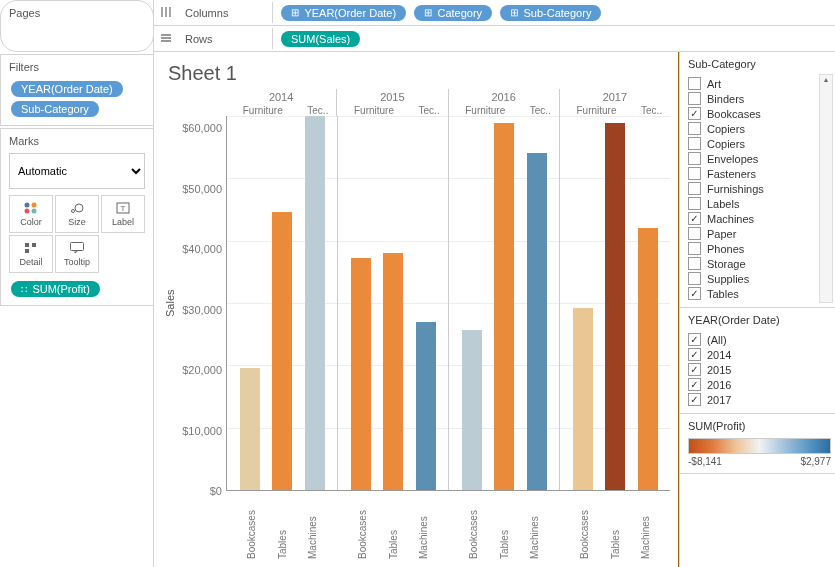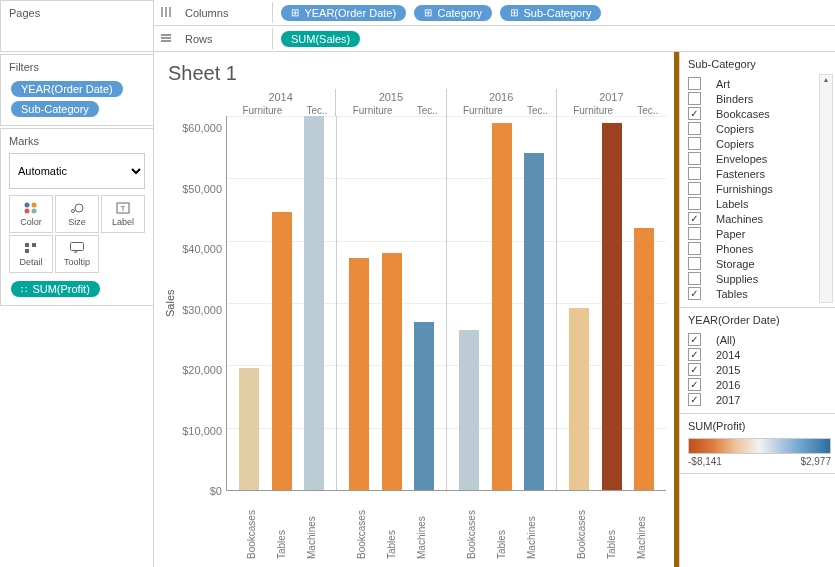--- a/index.html
+++ b/index.html
@@ -17,21 +17,21 @@
     width: 154px;
     display: flex;
     flex-direction: column;
     border-right: 1px solid #d4d4d4;
   }
   .card {
     border: 1px solid #d4d4d4;
     margin: 0 -1px 2px 0;
     padding: 6px 8px;
   }
-  .card.empty { min-height: 52px; }
+  .card.empty { min-height: 52px; border-radius: 17px; }
   .card-title {
     font-size: 11px;
     font-weight: normal;
     color: #555;
     margin-bottom: 6px;
   }
   .pill {
     background: #5b9bd5;
     color: #fff;
     border-radius: 11px;
@@ -95,21 +95,21 @@
   }
   .shelf-label svg { width:12px;height:12px; }
   .shelf-pills { display: flex; gap: 4px; flex:1; border-left:1px solid #d4d4d4; height:100%; align-items:center; padding-left:6px;}
   .sheet-area {
     flex: 1;
     display: flex;
     overflow: hidden;
   }
   .chart-card {
     flex: 1;
-    border-right: 5px solid #a16207;
+    border-right: 1px solid #a16207;
     padding: 10px 8px 4px 8px;
     display: flex;
     flex-direction: column;
     overflow: hidden;
   }
   .sheet-title {
     font-size: 20px;
     color: #555;
     font-weight: normal;
     margin-bottom: 4px;
@@ -217,21 +217,21 @@
     position:relative;
   }
   .filter-title {
     font-size:11px;
     color:#333;
     margin-bottom:6px;
   }
   .check-row {
     display:flex;
     align-items:center;
-    gap:15px;
+    gap:6px;
     font-size:11px;
     padding:1px 0;
     text-align:center;
   }
   .cb {
     width:13px;height:13px;
     border:1px solid #999;
     background:#fff;
     display:inline-flex;
     align-items:center;

